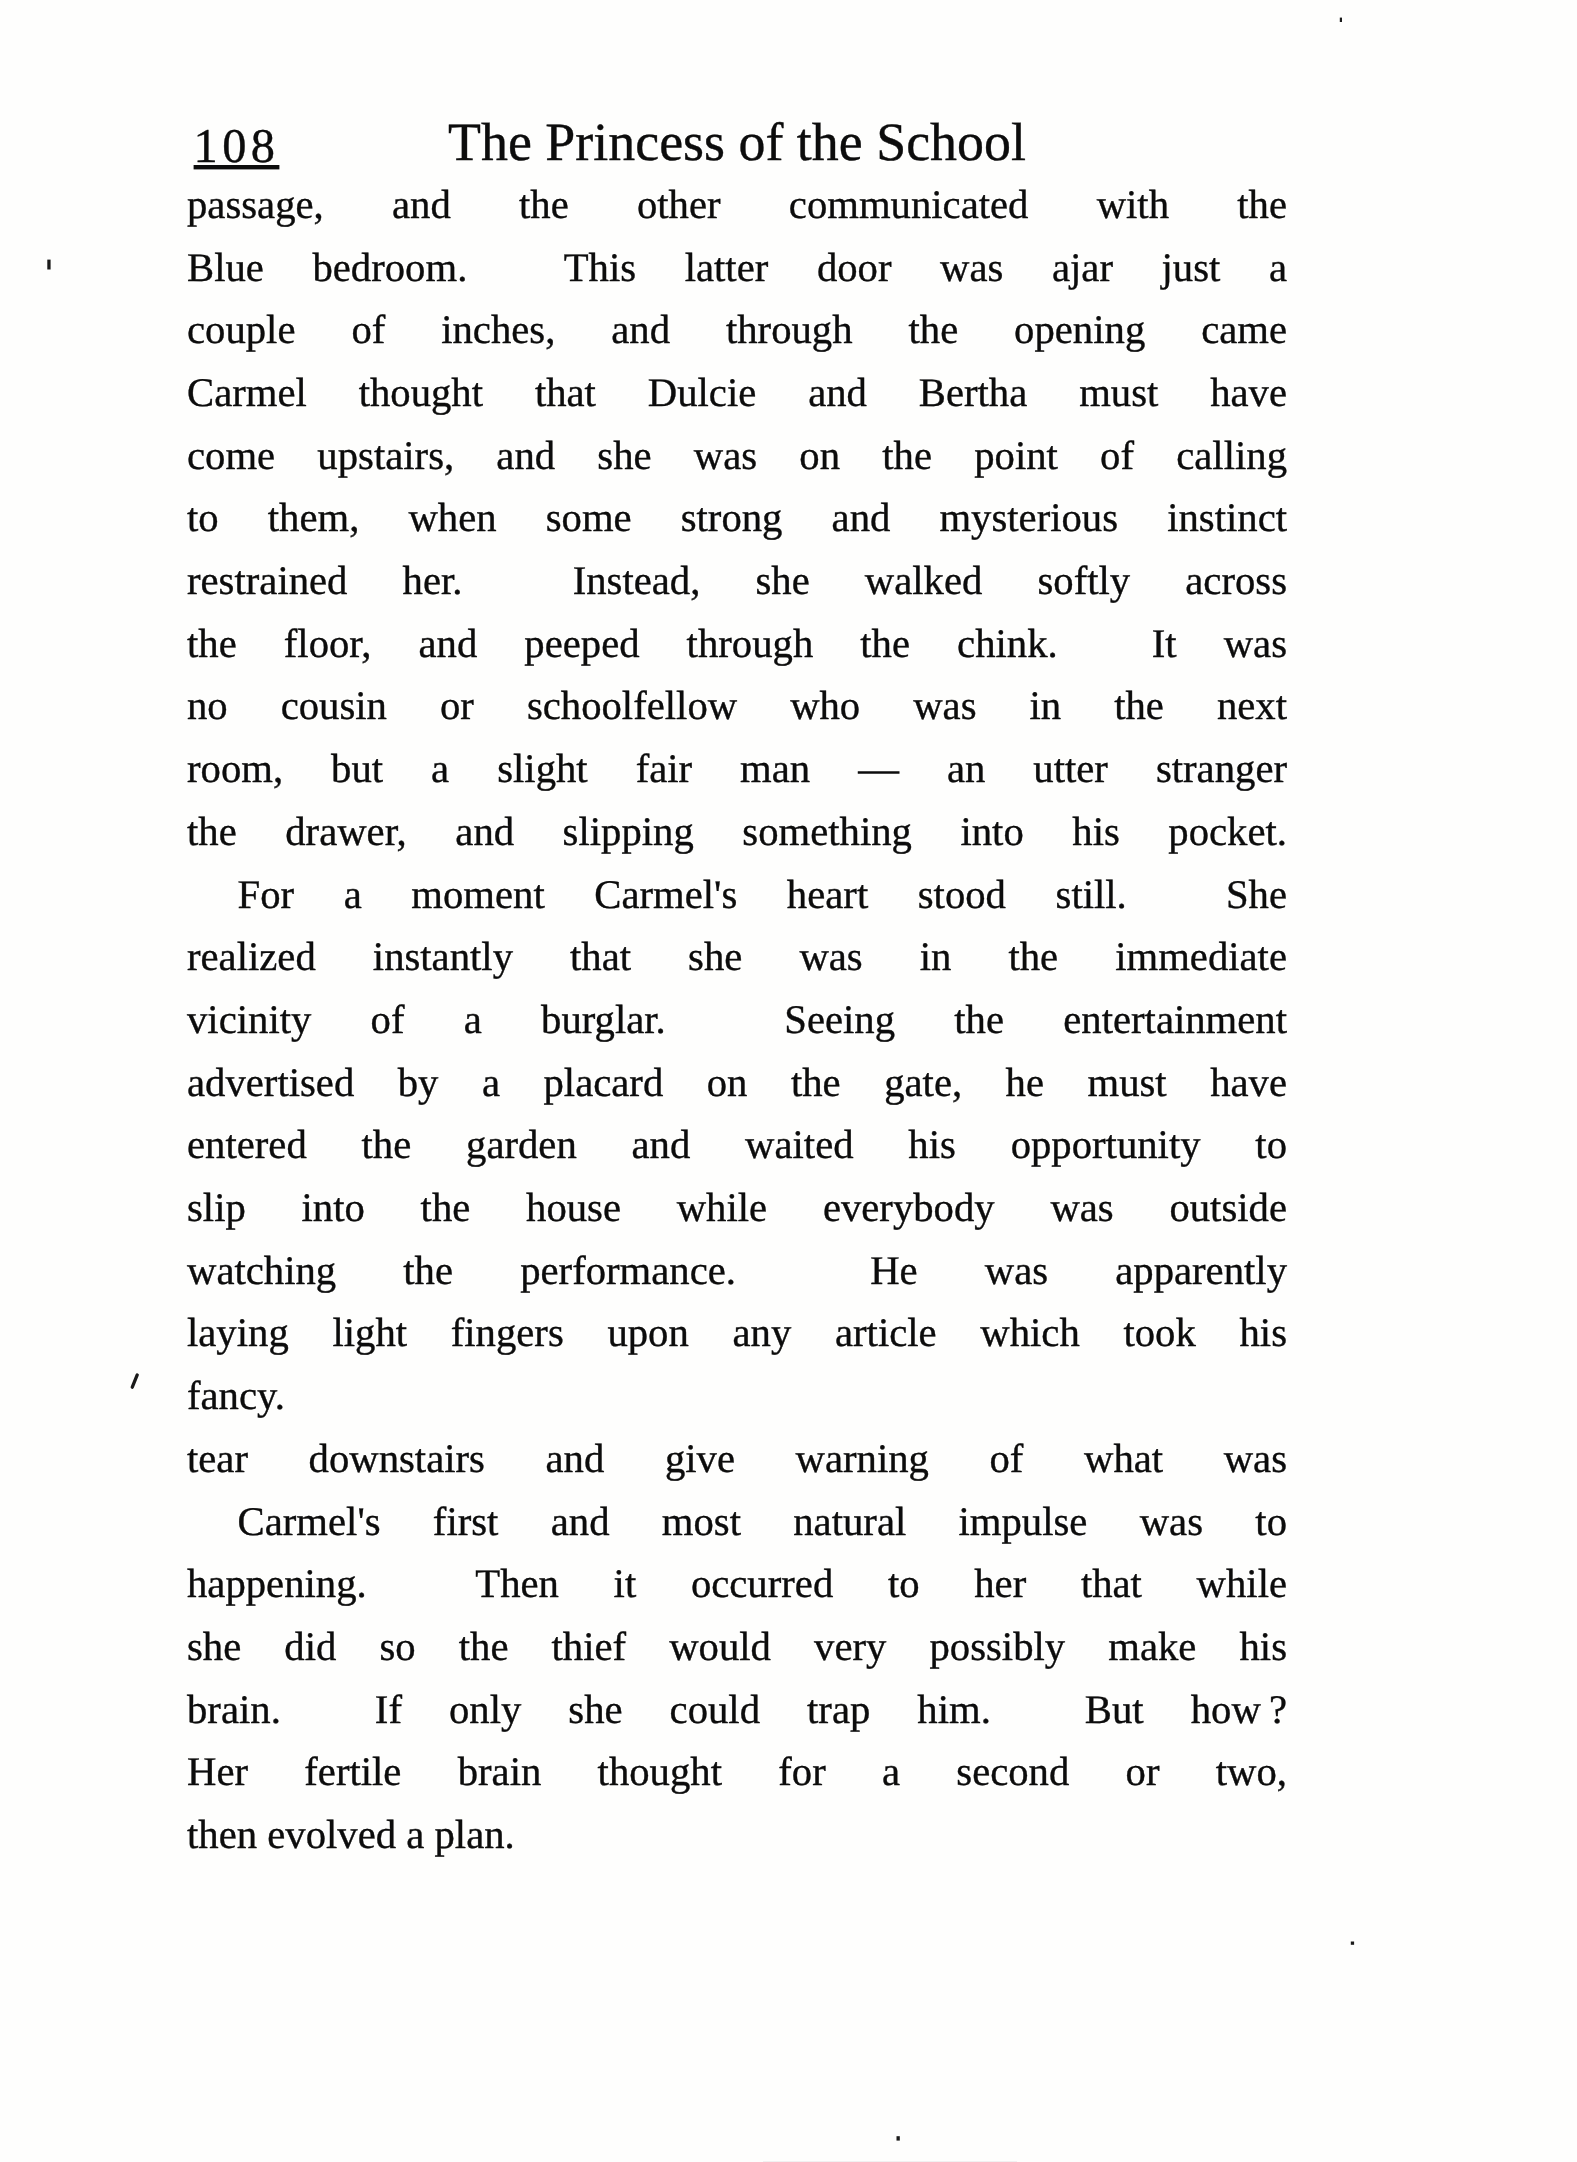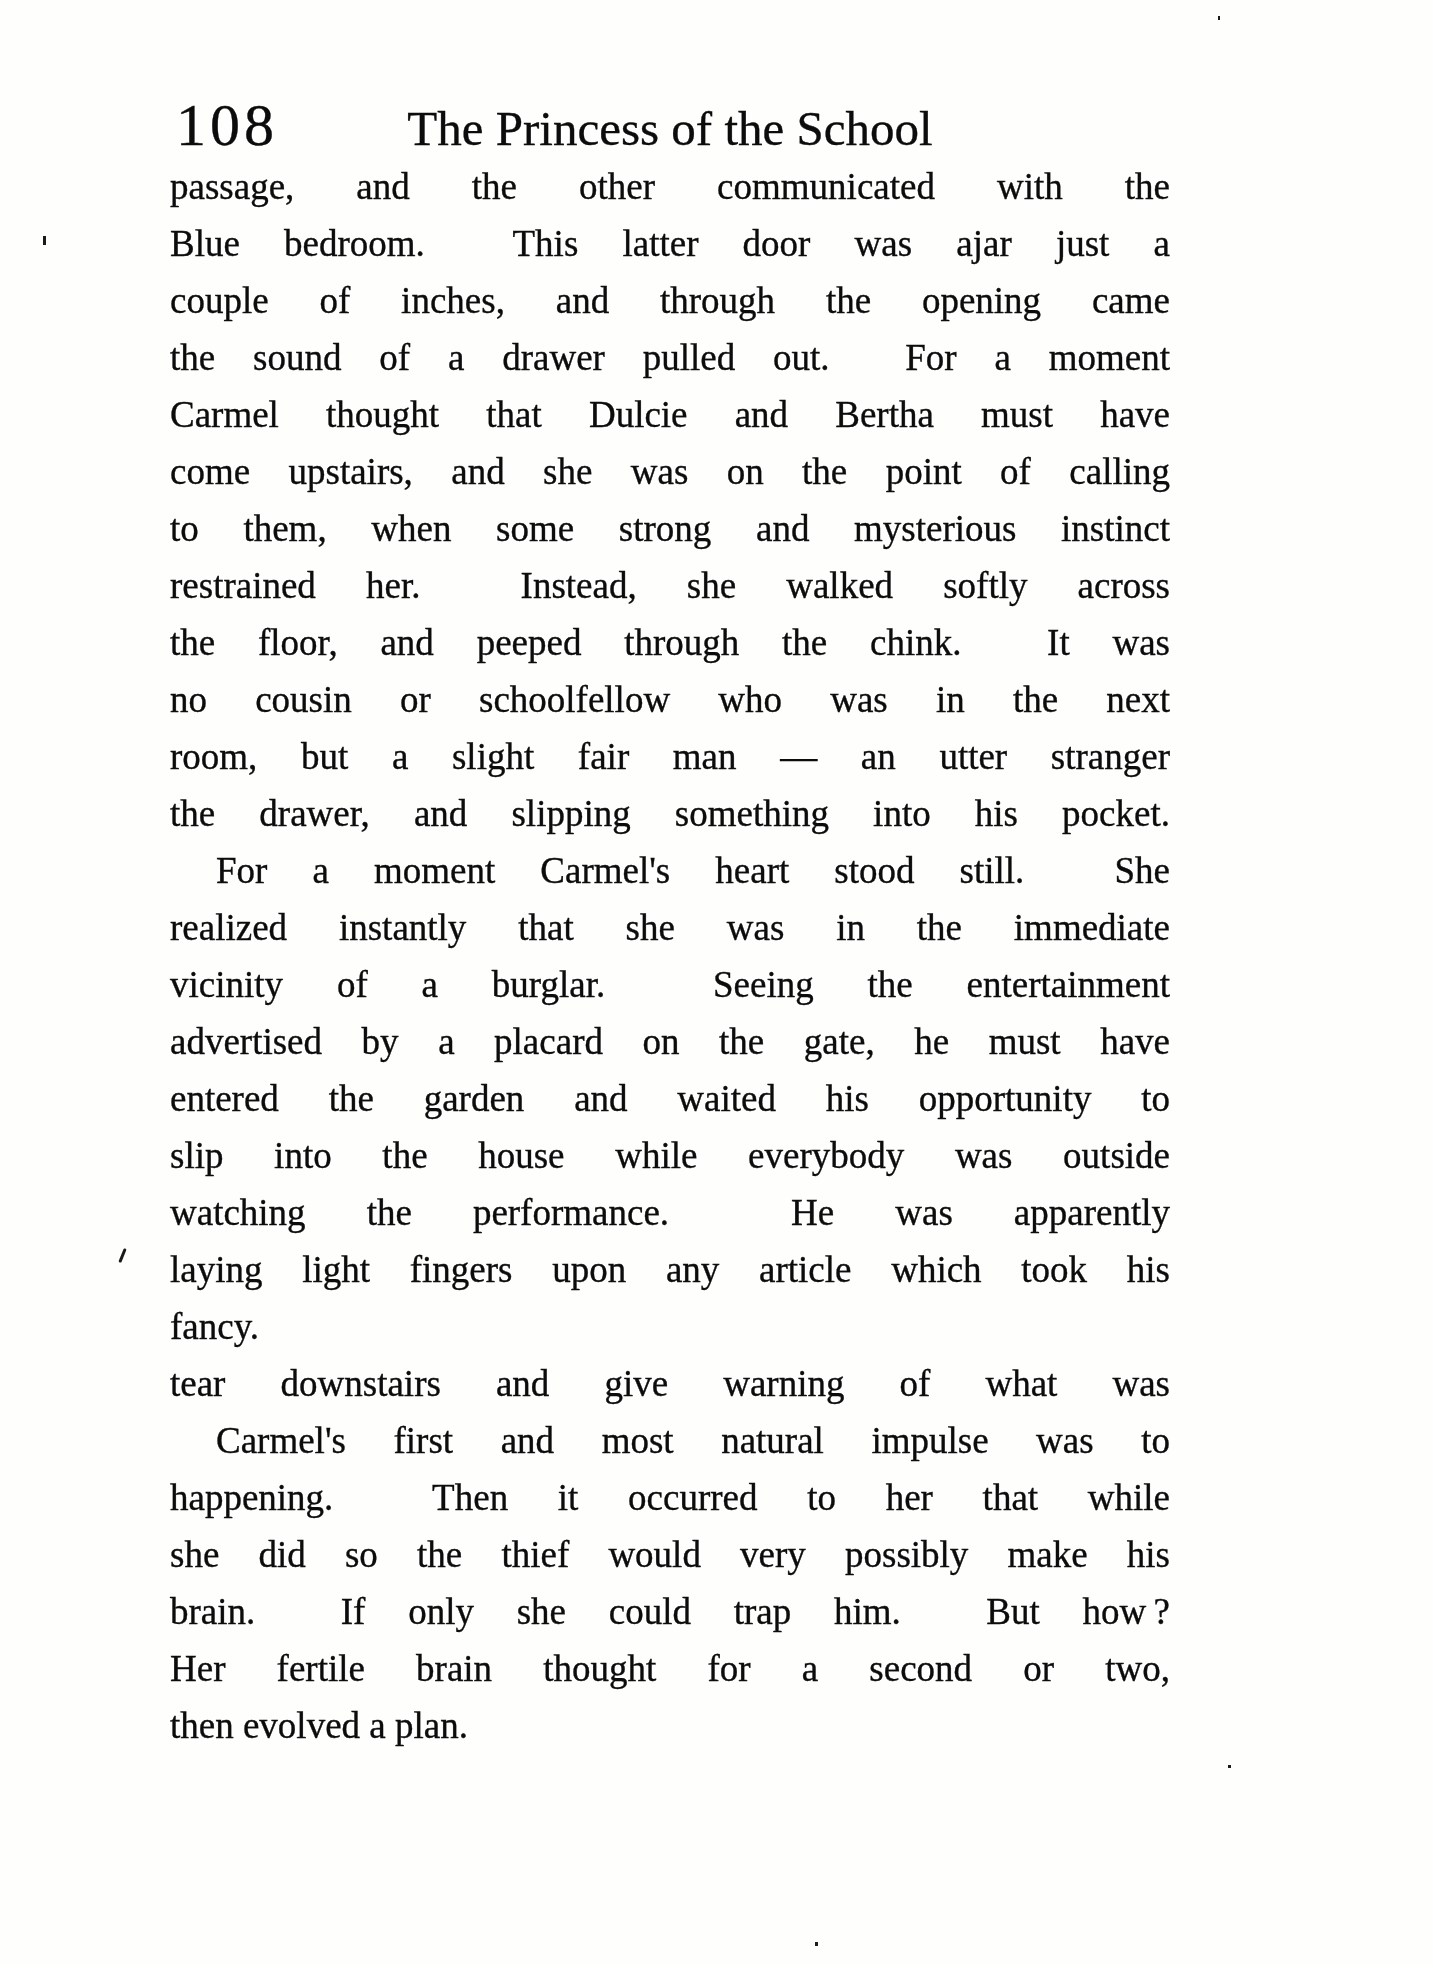--- a/index.html
+++ b/index.html
@@ -20,23 +20,24 @@
     width: 1000px;
   }
   .header {
     top: 96px;
     height: 66px;
   }
   .page-number {
     position: absolute;
     left: 6px;
     bottom: 7px;
-    font-size: 60px;
+    font-size: 44px;
     letter-spacing: 4px;
     line-height: 1;
+    text-decoration: underline;
   }
   .page-title {
     margin: 0;
     font-size: 49px;
     font-weight: normal;
     text-align: center;
     line-height: 66px;
     white-space: nowrap;
   }
   .body-text {
@@ -72,21 +73,20 @@
 
   <div class="text-col header">
     <span class="page-number">108</span>
     <h1 class="page-title">The Princess of the School</h1>
   </div>
 
   <div class="text-col body-text">
       <div class="line just">passage, and the other communicated with the</div>
       <div class="line just">Blue bedroom.  This latter door was ajar just a</div>
       <div class="line just">couple of inches, and through the opening came</div>
-      <div class="line just">the sound of a drawer pulled out.  For a moment</div>
       <div class="line just">Carmel thought that Dulcie and Bertha must have</div>
       <div class="line just">come upstairs, and she was on the point of calling</div>
       <div class="line just">to them, when some strong and mysterious instinct</div>
       <div class="line just">restrained her.  Instead, she walked softly across</div>
       <div class="line just">the floor, and peeped through the chink.  It was</div>
       <div class="line just">no cousin or schoolfellow who was in the next</div>
       <div class="line just">room, but a slight fair man — an utter stranger</div>
       <div class="line just">the drawer, and slipping something into his pocket.</div>
       <div class="line just indent">For a moment Carmel's heart stood still.  She</div>
       <div class="line just">realized instantly that she was in the immediate</div>

